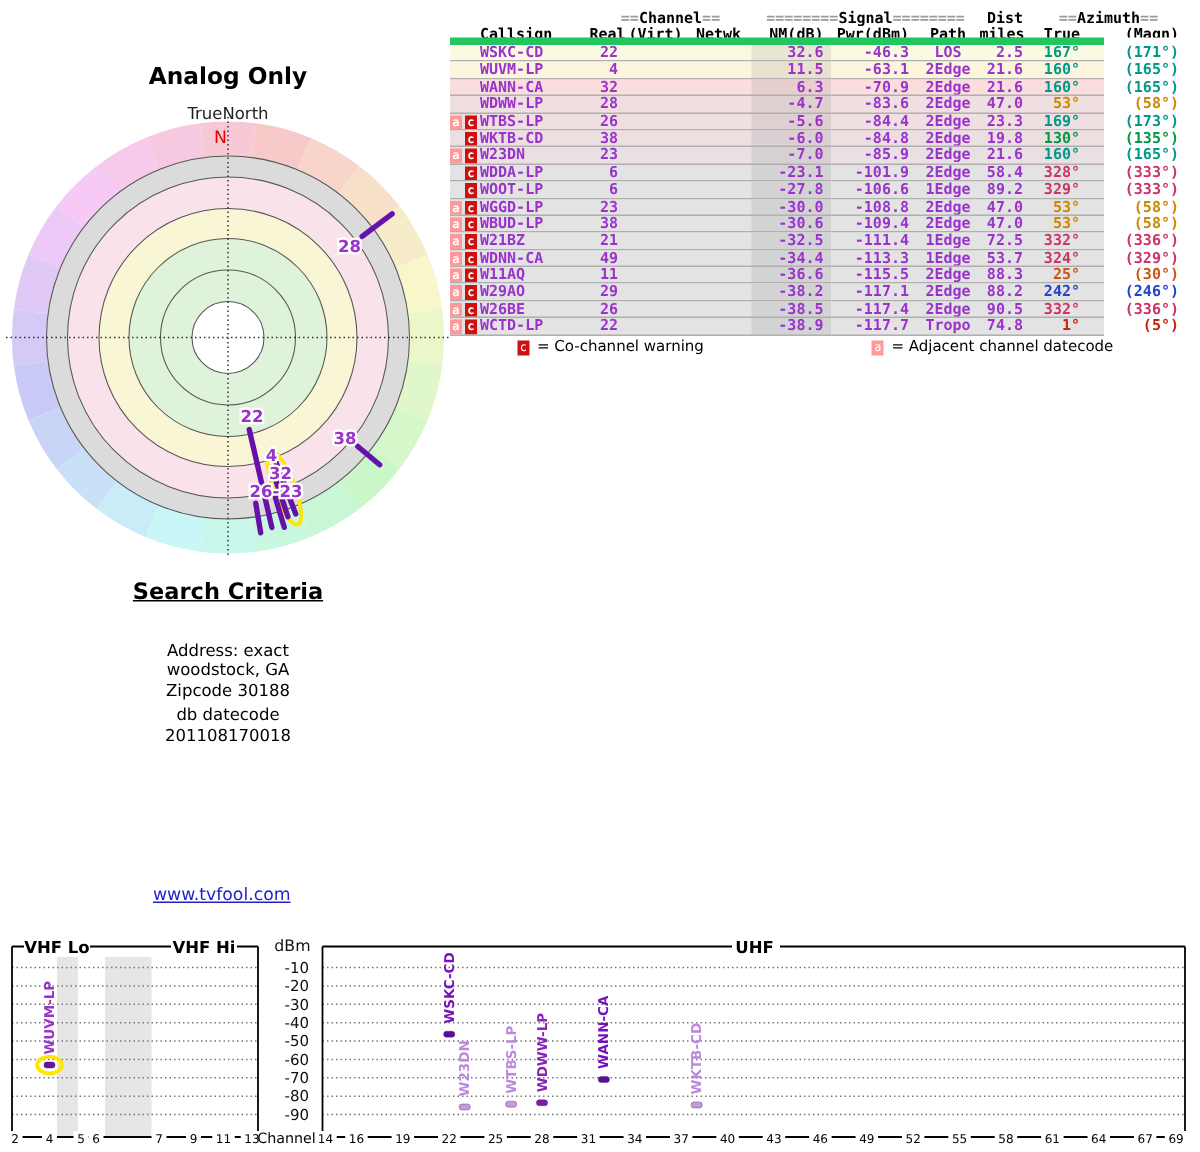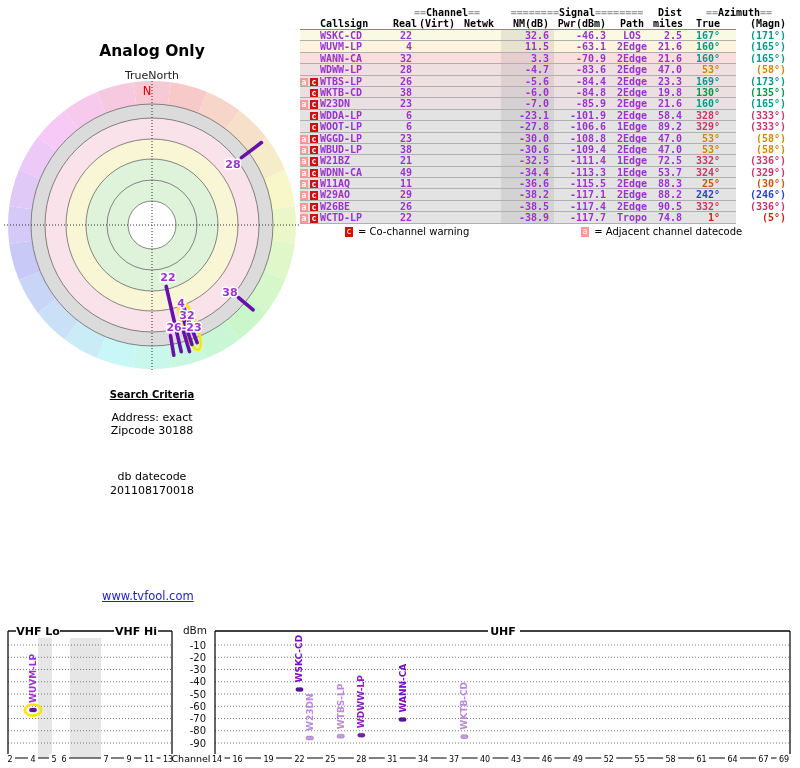--- a/index.html
+++ b/index.html
@@ -3,32 +3,32 @@
 <meta charset="utf-8">
 <style>
   html,body{margin:0;padding:0;background:#fff;}
   .page{position:relative;width:800px;height:768px;background:#fff;overflow:hidden;
         font-family:"DejaVu Sans","Liberation Sans",sans-serif;}
   svg{position:absolute;display:block;}
   #radar-svg{left:0;top:0;}
   #spectrum-svg{left:0;top:615px;}
   .search-block{position:absolute;left:52px;top:388px;width:200px;text-align:center;
                 font-size:11px;color:#000;line-height:13.5px;}
-  .sc-title{font-weight:bold;text-decoration:underline;margin-bottom:9px;font-size:10px;}
+  .sc-title{font-weight:bold;text-decoration:underline;margin-bottom:25px;font-size:15px;}
   .datecode-block{position:absolute;left:52px;top:470px;width:200px;text-align:center;
                   font-size:11px;color:#000;line-height:13.5px;}
   .site-link{position:absolute;left:102px;top:589px;font-size:11.5px;color:#2222CC;
              text-decoration:underline;cursor:pointer;}
   
   #table{position:absolute;left:300px;top:7px;width:436px;
          font-family:"DejaVu Sans Mono","Liberation Mono",monospace;font-size:10px;color:#000;font-weight:bold;}
   .trow{display:grid;grid-template-columns:10px 10px 73px 24px 40px 44px 53px 57px 42px 34px 38px 66px;
         height:11.4px;line-height:11.4px;box-sizing:border-box;}
   .trow.h1{height:11px;line-height:11px;}
-  .trow.h2{height:12px;line-height:11px;border-bottom:1px solid #22c55e;}
+  .trow.h2{height:12px;line-height:11px;border-bottom:5px solid #22c55e;}
   .trow.datarow{border-bottom:1px solid #B0AEAE;}
   .cell{overflow:hidden;white-space:nowrap;}
   .rt{text-align:right;padding-right:5px;box-sizing:border-box;}
   .ct{text-align:center;}
   .purple{color:#9933CC;}
   .nmcell{background:rgba(110,110,110,0.14);}
   .eq{color:#9C9C9C;}
   .wbox{display:inline-block;width:8px;height:10px;margin-top:1px;font-size:8px;line-height:10px;
         text-align:center;color:#fff;font-family:"DejaVu Sans Mono",monospace;}
   .wc{background:#CC1111;}
@@ -99,20 +99,21 @@
         <text x="184" y="331" text-anchor="middle" font-size="11" font-weight="bold" fill="#9933CC" stroke="#fff" stroke-width="3" paint-order="stroke">26-23</text>
       </g>
       <text x="152" y="56" text-anchor="middle" font-size="15.5" font-weight="bold" fill="#000">Analog Only</text>
       <text x="152" y="79" text-anchor="middle" font-size="11" fill="#222">TrueNorth</text>
       <text x="147" y="95" text-anchor="middle" font-size="11.5" fill="#E00000">N</text>
     </svg>
 
   <div class="search-block">
     <div class="sc-title">Search Criteria</div>
     <div>Address: exact</div>
+    <div>woodstock, GA</div>
     <div>Zipcode 30188</div>
   </div>
 
   <div class="datecode-block">
     <div>db datecode</div>
     <div>201108170018</div>
   </div>
 
   <a class="site-link">www.tvfool.com</a>
 
@@ -166,21 +167,21 @@
         <div class="cell rt" style="color: rgb(0, 153, 136);">160°</div>
         <div class="cell rt" style="color: rgb(0, 153, 136);">(165°)</div>
       </div>
       <div class="trow datarow" style="background: rgb(250, 222, 222);">
         <div class="cell"></div>
         <div class="cell"></div>
         <div class="cell purple">WANN-CA</div>
         <div class="cell rt purple">32</div>
         <div class="cell ct purple"></div>
         <div class="cell ct purple"></div>
-        <div class="cell rt purple nmcell">3.3</div>
+        <div class="cell rt purple nmcell">6.3</div>
         <div class="cell rt purple">-70.9</div>
         <div class="cell ct purple">2Edge</div>
         <div class="cell rt purple">21.6</div>
         <div class="cell rt" style="color: rgb(0, 153, 136);">160°</div>
         <div class="cell rt" style="color: rgb(0, 153, 136);">(165°)</div>
       </div>
       <div class="trow datarow" style="background: rgb(240, 223, 225);">
         <div class="cell"></div>
         <div class="cell"></div>
         <div class="cell purple">WDWW-LP</div>

